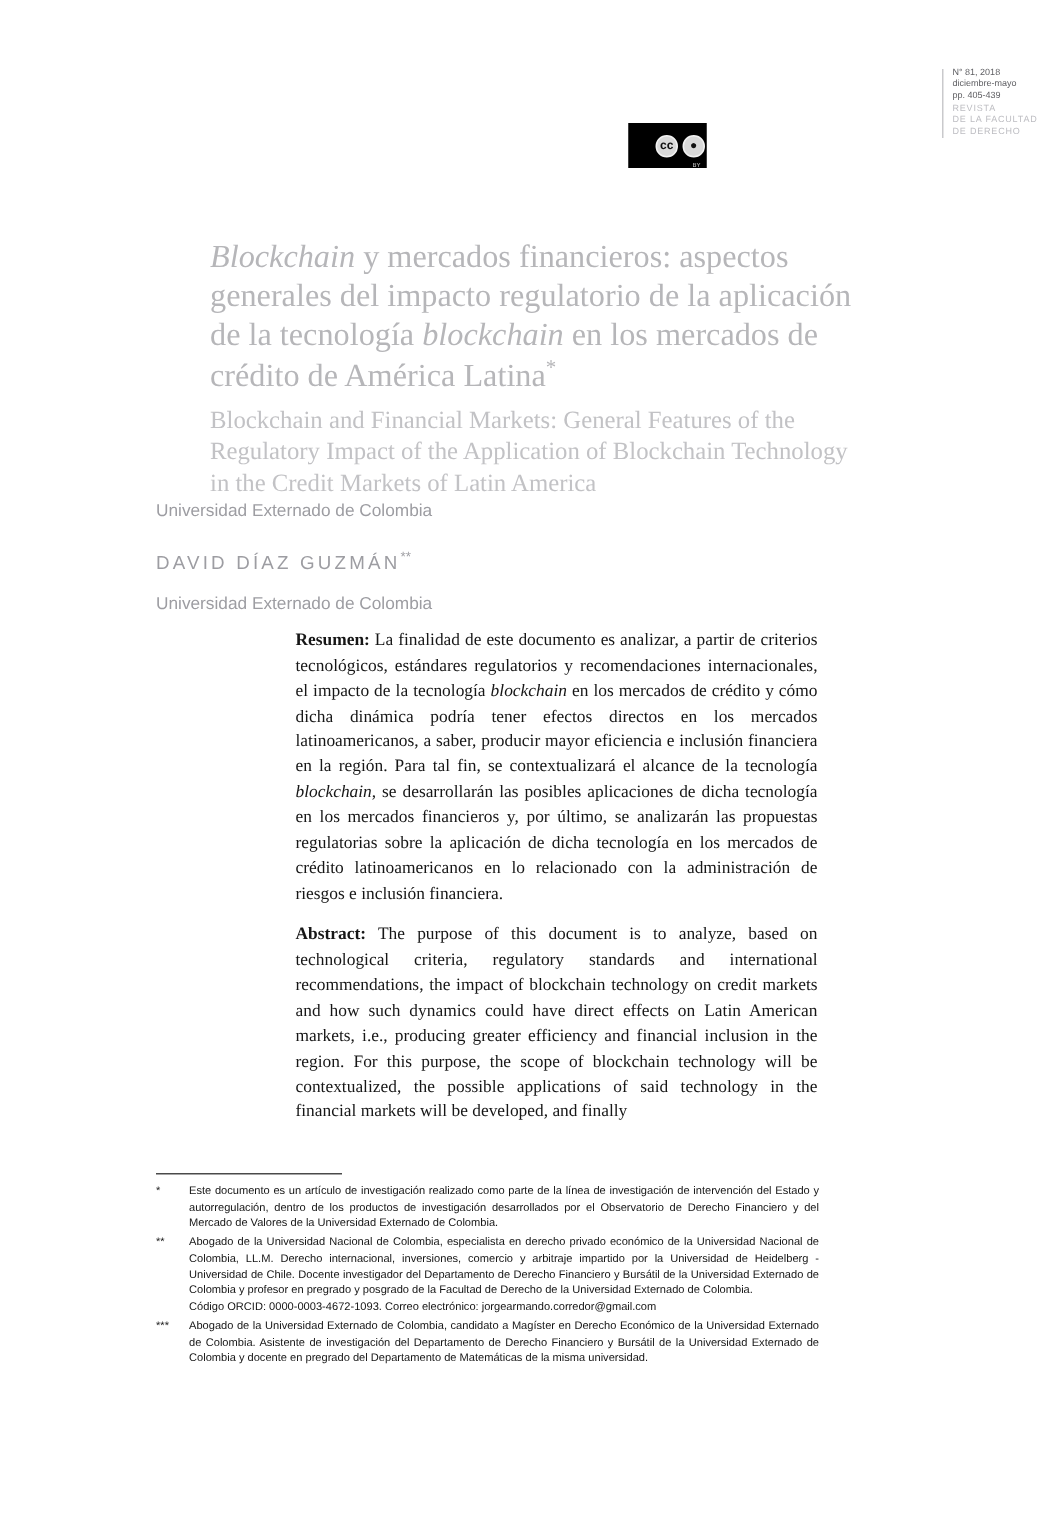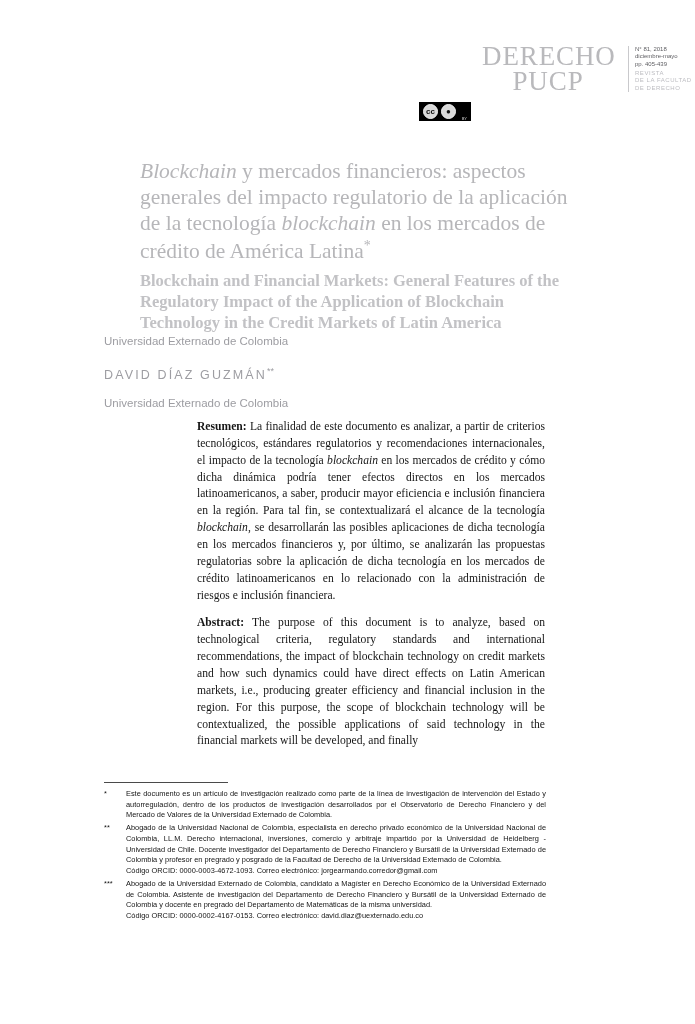--- a/index.html
+++ b/index.html
@@ -16,23 +16,23 @@
   
   .header{
     position:absolute;left:0;top:44px;width:695px;height:70px;
   }
   .doi{
     position:absolute;left:167px;top:12px;
     font-family:"Liberation Sans", sans-serif;
     font-size:11.5px;color:#3d3d3d;letter-spacing:.01em;white-space:nowrap;
   }
   .cc-badge{
-    position:absolute;left:419px;top:58px;
-    width:52px;height:19px;background:#000;border:1px solid #000;
-    box-sizing:border-box;display:flex;align-items:center;
+    position:absolute;left:419px;top:38px;
+    width:52px;height:30px;background:#000;border:1px solid #000;
+    box-sizing:border-box;display:flex;align-items:center;justify-content:flex-end;
   }
   .cc-badge .cc-inner{
     display:flex;align-items:center;gap:3px;padding-left:3px;
   }
   .cc-circle{
     width:13px;height:13px;border-radius:50%;
     background:#d9d9d9;border:1.5px solid #f2f2f2;
     display:flex;align-items:center;justify-content:center;
     font-family:"Liberation Sans",sans-serif;font-size:8px;
     color:#111;font-weight:bold;line-height:1;
@@ -66,21 +66,21 @@
   .title-es{
     font-family:"Liberation Serif", serif;
     font-size:21.5px;line-height:1.22;color:#b6b6b9;
     margin:0;font-weight:normal;
   }
   .title-es i{font-style:italic;}
   .title-es .star{font-size:14px;vertical-align:super;}
   .title-en{
     font-family:"Liberation Serif", serif;
     font-size:16.5px;line-height:1.28;color:#c2c2c5;
-    margin:6px 0 0 0;font-weight:bold;
+    margin:6px 0 0 0;font-weight:normal;
   }
 
   
   .authors{position:absolute;left:104px;top:321px;width:440px;}
   .author-block{margin-bottom:17px;}
   .author-name{
     font-family:"Liberation Sans", sans-serif;
     font-size:12.5px;letter-spacing:.17em;color:#9d9da2;
     text-transform:uppercase;line-height:1.3;
   }
@@ -134,24 +134,20 @@
 
 
     <div class="cc-badge">
       <div class="cc-inner">
         <span class="cc-circle">cc</span>
         <span class="cc-circle">●</span>
       </div>
       <span class="cc-by-label">BY</span>
     </div>
 
-    <div class="wordmark">
-      <span class="w1">DERECHO</span>
-      <span class="w2">PUCP</span>
-    </div>
 
     <div class="masthead">
       <div class="m-top">
         <div>N° 81, 2018</div>
         <div>diciembre-mayo</div>
         <div>pp. 405-439</div>
       </div>
       <div class="m-bot">
         <div>REVISTA</div>
         <div>DE LA FACULTAD</div>
@@ -195,18 +191,17 @@
 
     <div class="fn">
       <span class="marker">**</span>
       <span>Abogado de la Universidad Nacional de Colombia, especialista en derecho privado económico de la Universidad Nacional de Colombia, LL.M. Derecho internacional, inversiones, comercio y arbitraje impartido por la Universidad de Heidelberg - Universidad de Chile. Docente investigador del Departamento de Derecho Financiero y Bursátil de la Universidad Externado de Colombia y profesor en pregrado y posgrado de la Facultad de Derecho de la Universidad Externado de Colombia.</span>
       <div class="plain">Código ORCID: 0000-0003-4672-1093. Correo electrónico: jorgearmando.corredor@gmail.com</div>
     </div>
 
     <div class="fn">
       <span class="marker">***</span>
       <span>Abogado de la Universidad Externado de Colombia, candidato a Magíster en Derecho Económico de la Universidad Externado de Colombia. Asistente de investigación del Departamento de Derecho Financiero y Bursátil de la Universidad Externado de Colombia y docente en pregrado del Departamento de Matemáticas de la misma universidad.</span>
-      <div class="plain">Código ORCID: 0000-0002-4167-0153. Correo electrónico: david.diaz@uexternado.edu.co</div>
     </div>
 
   </div>
 
 </div>
 
 </body></html>

